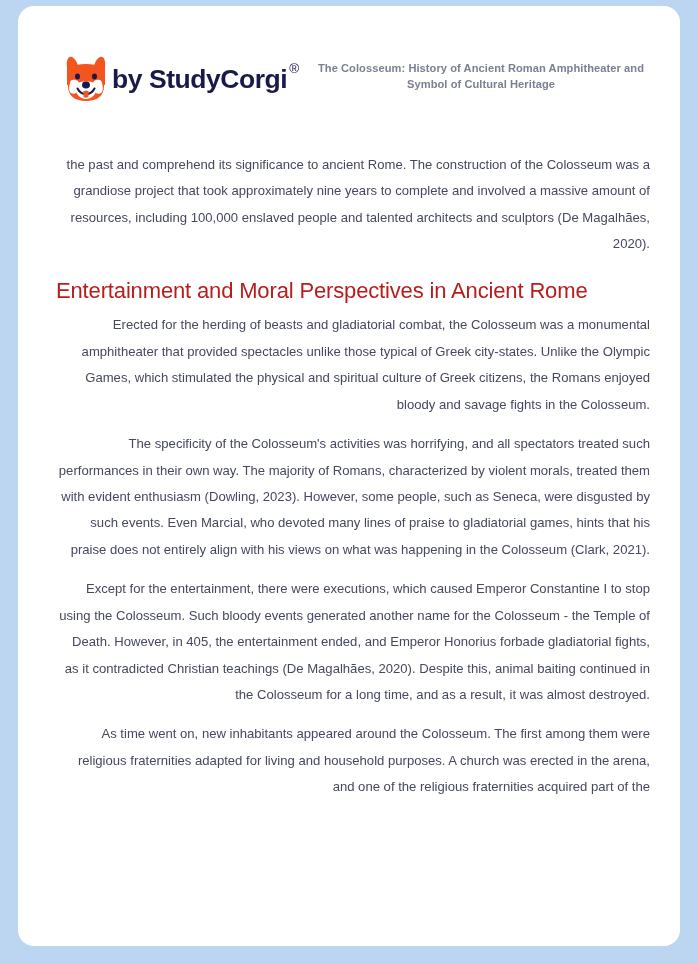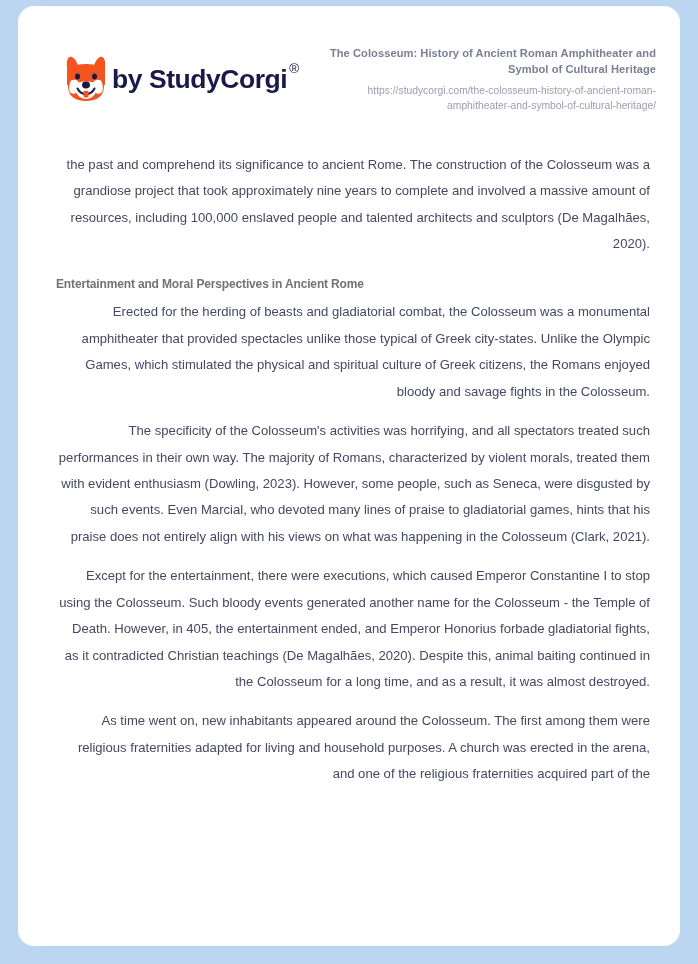--- a/index.html
+++ b/index.html
@@ -69,21 +69,21 @@
   #brand-trademark {
     font-size: 13.5px;
     color: #19194a;
     line-height: 1;
     position: relative;
     top: -4px;
     font-weight: normal;
   }
 
   #header-meta {
-    text-align: right;
+    text-align: center;
     flex: 0 1 auto;
     max-width: 350px;
     padding-top: 2px;
   }
 
   #doc-title {
     font-size: 11.1px;
     font-weight: bold;
     color: #7a7f93;
     line-height: 1.42;
@@ -98,23 +98,23 @@
     margin: 0;
     word-break: break-word;
   }
 
   
   #article-body {
     padding: 0 30px 0 38px;
   }
 
   .section-heading {
-    font-size: 12px;
-    font-weight: bold;
-    color: #737373;
+    font-size: 22px;
+    font-weight: normal;
+    color: #b91c1c;
     letter-spacing: -0.15px;
     margin: 0;
     padding: 19px 0 7px 0;
     line-height: 1.3;
   }
 
   .body-paragraph {
     font-size: 13.1px;
     color: #45485f;
     line-height: 2.02;
@@ -160,21 +160,20 @@
       </svg>
 
       <div id="brand-wordmark">
         <span id="brand-name">by StudyCorgi</span>
         <span id="brand-trademark">®</span>
       </div>
     </div>
 
     <div id="header-meta">
       <div id="doc-title">The Colosseum: History of Ancient Roman Amphitheater and Symbol of Cultural Heritage</div>
-      <div id="doc-url">https://studycorgi.com/the-colosseum-history-of-ancient-roman-amphitheater-and-symbol-of-cultural-heritage/</div>
     </div>
 
   </header>
 
   <main id="article-body">
       <p class="body-paragraph">the past and comprehend its significance to ancient Rome. The construction of the Colosseum was a grandiose project that took approximately nine years to complete and involved a massive amount of resources, including 100,000 enslaved people and talented architects and sculptors (De Magalhães, 2020).</p>
       <h2 class="section-heading">Entertainment and Moral Perspectives in Ancient Rome</h2>
       <p class="body-paragraph">Erected for the herding of beasts and gladiatorial combat, the Colosseum was a monumental amphitheater that provided spectacles unlike those typical of Greek city-states. Unlike the Olympic Games, which stimulated the physical and spiritual culture of Greek citizens, the Romans enjoyed bloody and savage fights in the Colosseum.</p>
       <p class="body-paragraph">The specificity of the Colosseum's activities was horrifying, and all spectators treated such performances in their own way. The majority of Romans, characterized by violent morals, treated them with evident enthusiasm (Dowling, 2023). However, some people, such as Seneca, were disgusted by such events. Even Marcial, who devoted many lines of praise to gladiatorial games, hints that his praise does not entirely align with his views on what was happening in the Colosseum (Clark, 2021).</p>
       <p class="body-paragraph">Except for the entertainment, there were executions, which caused Emperor Constantine I to stop using the Colosseum. Such bloody events generated another name for the Colosseum - the Temple of Death. However, in 405, the entertainment ended, and Emperor Honorius forbade gladiatorial fights, as it contradicted Christian teachings (De Magalhães, 2020). Despite this, animal baiting continued in the Colosseum for a long time, and as a result, it was almost destroyed.</p>

